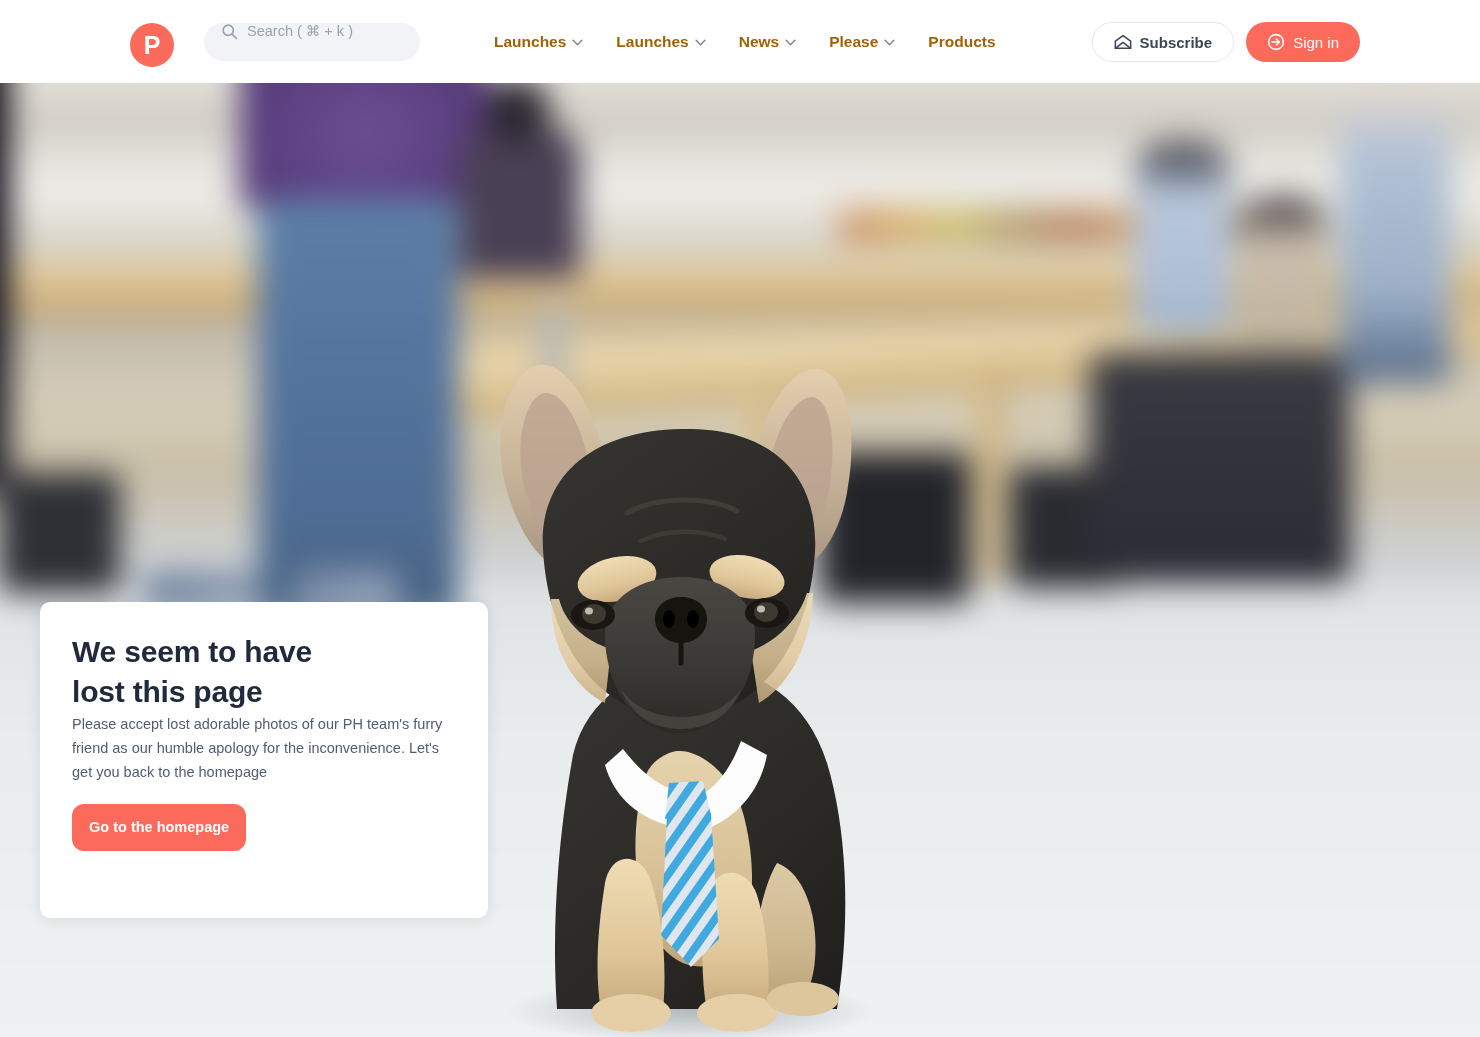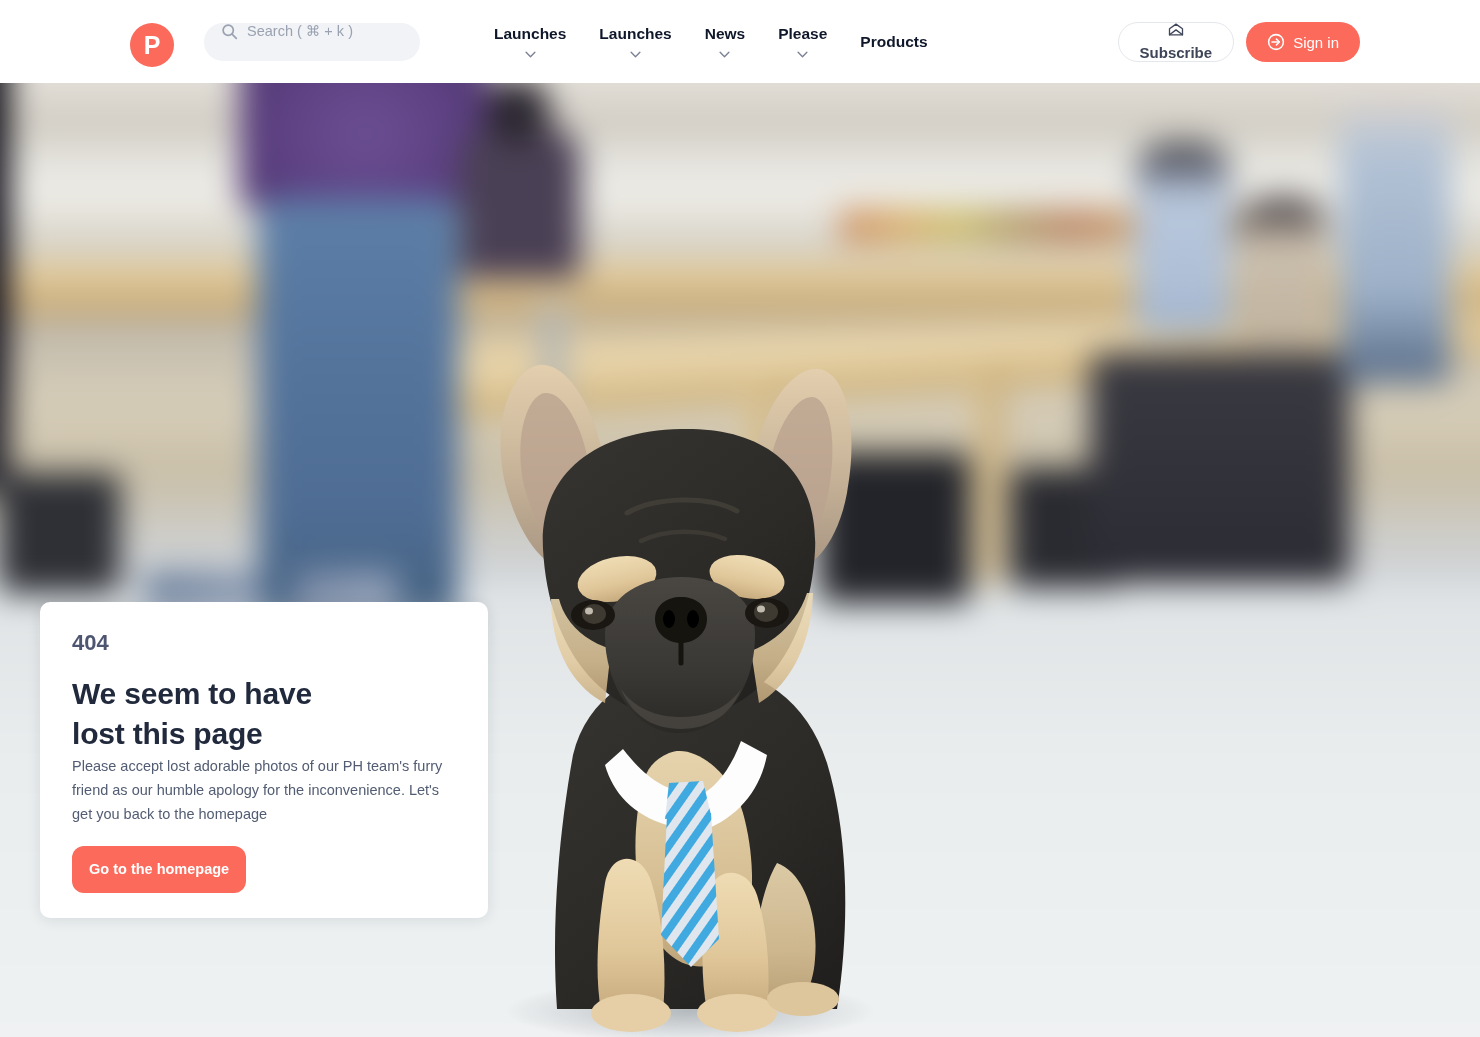--- a/index.html
+++ b/index.html
@@ -73,25 +73,24 @@
     display: flex;
     align-items: center;
     gap: 0;
   }
   .nav-item {
     display: flex;
     align-items: center;
     gap: 6px;
     font-size: 15.5px;
     font-weight: bold;
-    color: #0f172a;
+    color: #a16207;
     cursor: pointer;
     margin-right: 33px;
     white-space: nowrap;
-    flex-direction: column;
   }
   .nav-item:last-child { margin-right: 0; }
   .chev { display: block; margin-top: 2px; }
 
   .actions {
     position: absolute;
     right: 120px;
     top: 22px;
     display: flex;
     align-items: center;
@@ -104,21 +103,20 @@
     border-radius: 20px;
     background: #ffffff;
     color: #3f4558;
     font-size: 15px;
     font-weight: bold;
     display: flex;
     align-items: center;
     gap: 8px;
     cursor: pointer;
     white-space: nowrap;
-    flex-direction: column;
   }
   .btn-signin {
     height: 40px;
     padding: 0 21px;
     border: none;
     border-radius: 20px;
     background: #fb6a5b;
     color: #ffffff;
     font-size: 15px;
     font-weight: normal;
@@ -504,18 +502,17 @@
         <circle cx="10" cy="10" r="8.2"></circle>
         <line x1="5.5" y1="10" x2="13.5" y2="10"></line>
         <polyline points="10.5,6.8 13.8,10 10.5,13.2"></polyline>
       </svg>
       <span>Sign in</span>
     </button>
   </div>
 </div>
 
 <div class="card">
-  <div class="card-404">404</div>
   <div class="card-title">We seem to have
 lost this page</div>
   <div class="card-body">Please accept lost adorable photos of our PH team's furry friend as our humble apology for the inconvenience. Let's get you back to the homepage</div>
   <button class="card-cta">Go to the homepage</button>
 </div>
 
 </body></html>

